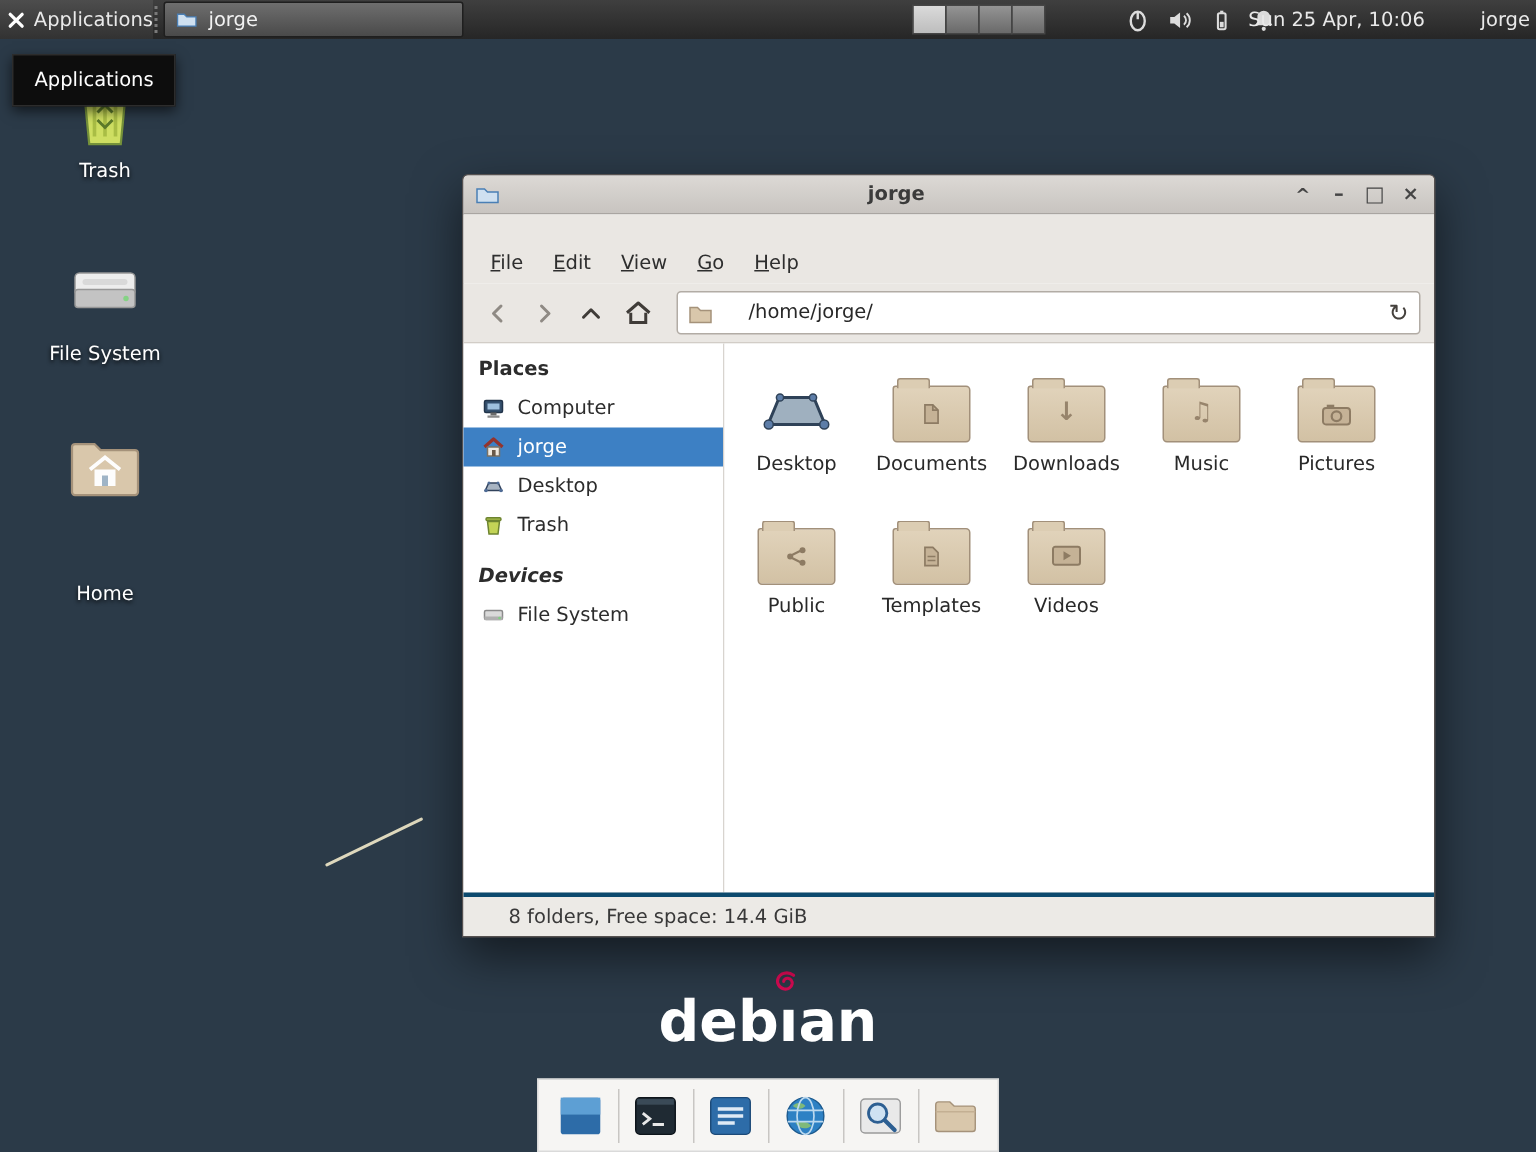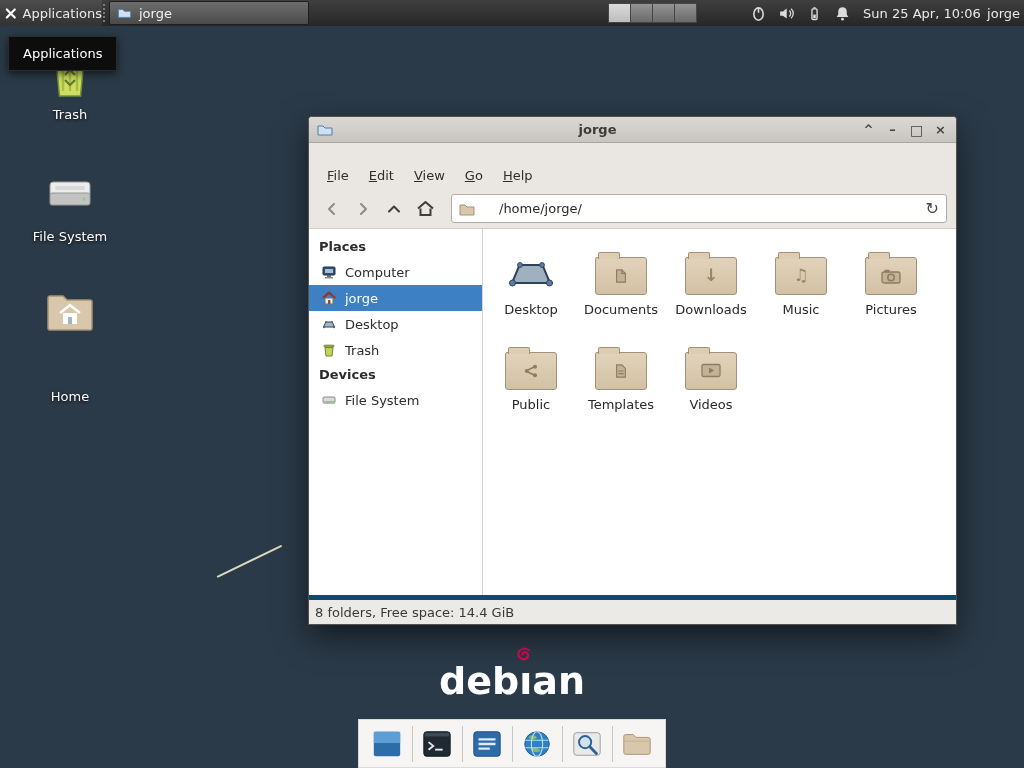--- a/index.html
+++ b/index.html
@@ -23,21 +23,21 @@
   .task-btn { position:absolute; left:109px; top:1px; width:200px; height:24px;
     background:linear-gradient(#6e6e6e,#4a4a4a); border:1px solid #1f1f1f; border-radius:2px;
     display:flex; align-items:center; gap:7px; padding-left:7px; color:#f2f2f2; }
   .task-btn svg { width:15px; height:14px; }
   .pager { position:absolute; left:608px; top:3px; height:20px; display:flex; }
   .pager-cell { width:23px; height:20px; border:1px solid #454545; margin-right:-1px;
     background:linear-gradient(#949494,#6a6a6a); }
   .pager-cell.active { background:linear-gradient(#dadada,#bdbdbd); }
   .tray { position:absolute; left:750px; top:0; height:26px; display:flex; align-items:center; gap:11px; }
   .tray svg { width:17px; height:17px; display:block; }
-  .clock { position:absolute; left:862px; top:0; width:120px; height:26px;
+  .clock { position:absolute; left:831px; top:0; width:120px; height:26px;
     display:flex; align-items:center; justify-content:center; white-space:nowrap; }
   .panel-user { position:absolute; right:4px; top:0; height:26px; display:flex; align-items:center; }
 
   
   .tooltip { position:absolute; left:8px; top:36px; background:#0d0d0d; color:#fff;
     font-size:13px; padding:9px 14px; border:1px solid #2c2c2c; z-index:60;
     box-shadow:0 3px 8px rgba(0,0,0,.6); }
 
   
   .desk-icon { position:absolute; width:92px; display:flex; flex-direction:column;
@@ -82,41 +82,41 @@
   .path-entry { flex:1; height:29px; margin-left:9px; background:#fff;
     border:1px solid #b2aca5; border-radius:3px; display:flex; align-items:center;
     padding:0 7px; gap:24px; }
   .path-text { font-size:13px; color:#282828; flex:1; }
   .reload { color:#45413d; font-size:16px; line-height:1; }
 
   .content { flex:1; display:flex; min-height:0; }
   .sidebar { flex:0 0 174px; width:174px; border-right:1px solid #d8d4cf;
     padding-top:6px; font-size:13px; color:#2c2c2c; background:#fff; }
   .side-header { font-weight:bold; height:24px; line-height:20px; padding:2px 10px; }
-  .side-header.devices { margin-top:0; }
+  .side-header.devices { margin-top:10px;font-style:italic; }
   .side-row { height:26px; display:flex; align-items:center; gap:8px; padding:0 12px; }
   .side-row svg { flex:0 0 16px; width:16px; height:16px; }
   .side-row.selected { background:#3d80c4; color:#fff; }
 
   .main { flex:1; background:#fff; padding:12px 0 0 3px;
     display:flex; flex-wrap:wrap; align-content:flex-start; }
   .file-cell { width:90px; height:95px; display:flex; flex-direction:column;
     align-items:center; padding-top:6px; }
   .file-ic { height:50px; display:flex; align-items:center; justify-content:center; }
   .file-label { font-size:13px; color:#292929; margin-top:5px; }
 
   .folder { position:relative; width:52px; height:38px;
     background:linear-gradient(#e1d3bb,#d2c1a4); border:1px solid #a2907a;
     border-radius:2px 3px 3px 3px; display:flex; align-items:center; justify-content:center; margin-top:7px; }
   .folder::before { content:""; position:absolute; top:-6px; left:2px; width:20px; height:6px;
     background:#dccdb3; border:1px solid #a2907a; border-bottom:none; border-radius:2px 2px 0 0; }
   .glyph-char { font-size:17px; color:#97846c; font-weight:bold; line-height:1; }
 
-  .statusbar { flex:0 0 29px; background:#eceae6; border-top:5px solid #0c4a6e;
-    display:flex; align-items:center; padding:0 6px; font-size:13px; color:#393939; }
+  .statusbar { flex:0 0 29px; background:#eceae6; border-top:3px solid #0c4a6e;
+    display:flex; align-items:center; padding:0 30px; font-size:13px; color:#393939; }
 
   
   .dock { position:absolute; left:358px; top:719px; width:308px; height:49px;
     background:#f6f5f3; border:1px solid #dadada; display:flex; align-items:center;
     justify-content:space-between; padding:0 9px; z-index:20; }
   .dock-item { width:38px; height:38px; display:flex; align-items:center; justify-content:center; }
   .dock-sep { width:1px; height:36px; background:#c8c6c3; }
 </style>
 </head>
 <body>

